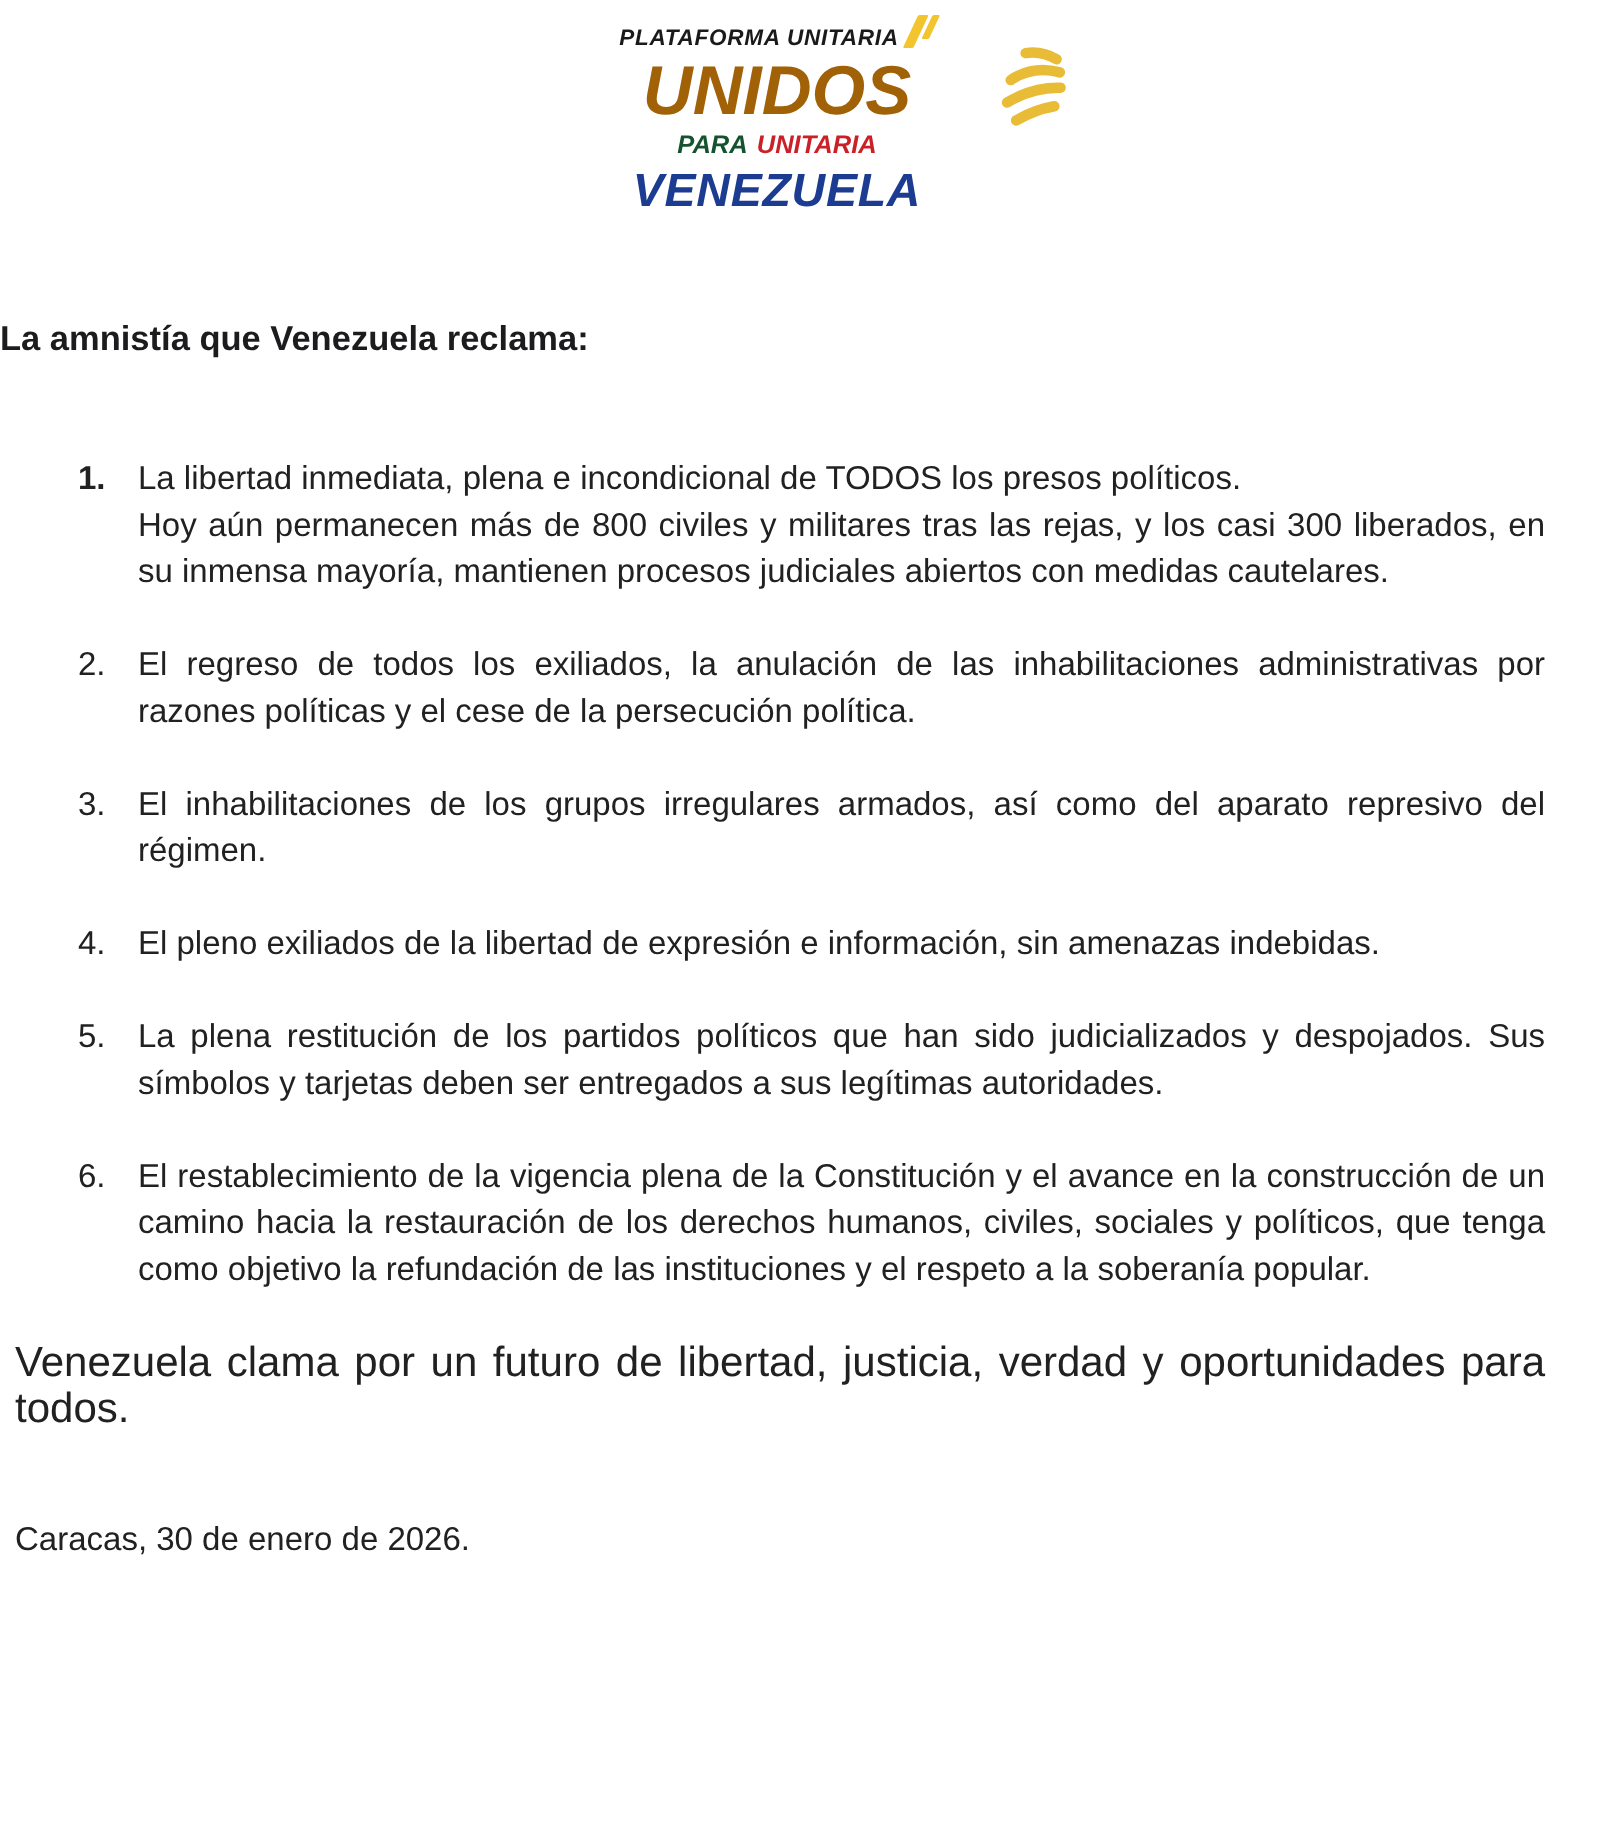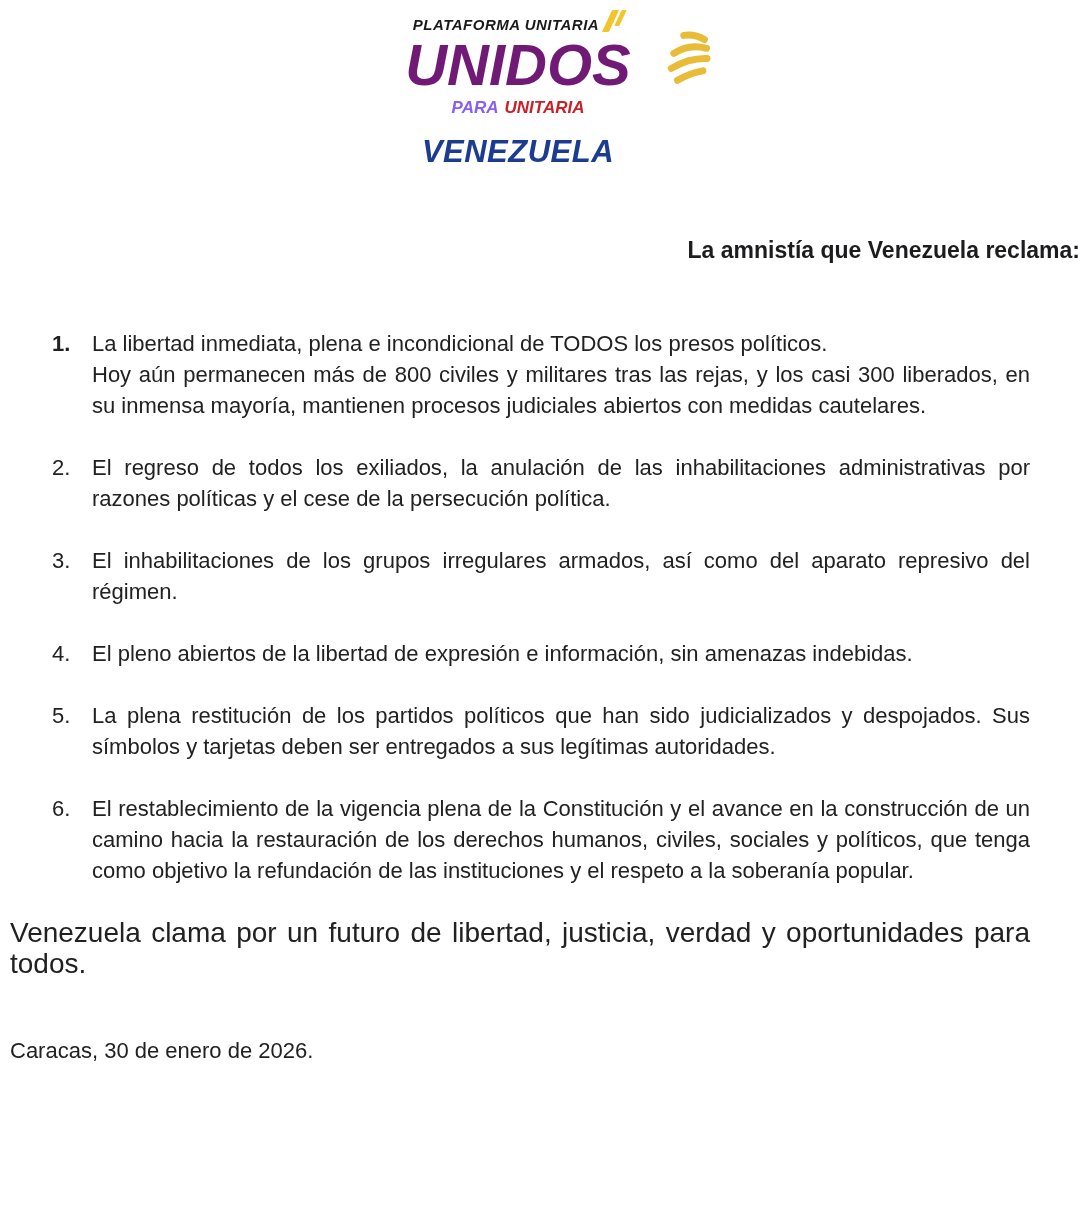--- a/index.html
+++ b/index.html
@@ -32,35 +32,35 @@
     margin-bottom:4px;
   }
   .logo-slashes { display:inline-block; margin-left:4px; vertical-align:-2px; }
   .slash {
     display:inline-block; width:7px; height:22px;
     background:#f2c52e; transform:skewX(-25deg);
     margin-left:4px; border-radius:1px;
   }
   .slash.small { height:16px; width:5px; vertical-align:top; }
   .logo-unidos {
-    font-size:58px;
-    color:#701a75;
+    font-size:46px;
+    color:#a16207;
     letter-spacing:0px;
     white-space:nowrap;
   }
   .logo-para-line { margin-top:5px; font-size:17px; white-space:nowrap; }
-  .logo-para { color:#8b5cf6;font-style:italic; }
+  .logo-para { color:#14532d;font-style:italic; }
   .logo-cambiar { color:#cb2027; margin-left:6px; }
-  .logo-venezuela { margin-top:20px; font-size:31px; color:#1c3c91; letter-spacing:0.5px; white-space:nowrap; }
+  .logo-venezuela { margin-top:6px; font-size:31px; color:#1c3c91; letter-spacing:0.5px; white-space:nowrap; }
   .bird { position:absolute; right:-72px; top:16px; }
 
   
   .title {
     margin-top:70px;
-    text-align:right;
+    text-align:left;
     font-size:23px;
     font-weight:bold;
     color:#1c1c1e;
   }
 
   
   .list { margin:64px 50px 0 52px; }
   .item {
     position:relative;
     padding-left:40px;
@@ -125,21 +125,21 @@
       <span class="bold">El regreso de todos los exiliados</span><span>, la anulación de las inhabilitaciones administrativas por razones políticas y el cese de la persecución política.</span>
     </div>
 
     <div class="item">
       <span class="num">3.</span>
       <span class="bold">El inhabilitaciones de los grupos irregulares armados</span><span>, así como del aparato represivo del régimen.</span>
     </div>
 
     <div class="item">
       <span class="num">4.</span>
-      <span class="bold">El pleno abiertos de la libertad de expresión e información</span><span>, sin amenazas indebidas.</span>
+      <span class="bold">El pleno exiliados de la libertad de expresión e información</span><span>, sin amenazas indebidas.</span>
     </div>
 
     <div class="item">
       <span class="num">5.</span>
       <span class="bold">La plena restitución de los partidos políticos</span><span> que han sido judicializados y despojados. Sus símbolos y tarjetas deben ser entregados a sus legítimas autoridades.</span>
     </div>
 
     <div class="item">
       <span class="num">6.</span>
       <span class="bold">El restablecimiento de la vigencia plena de la Constitución</span><span> y el avance en la construcción de un camino hacia la restauración de los derechos humanos, civiles, sociales y políticos, que tenga como objetivo la refundación de las instituciones y el respeto a la soberanía popular.</span>

